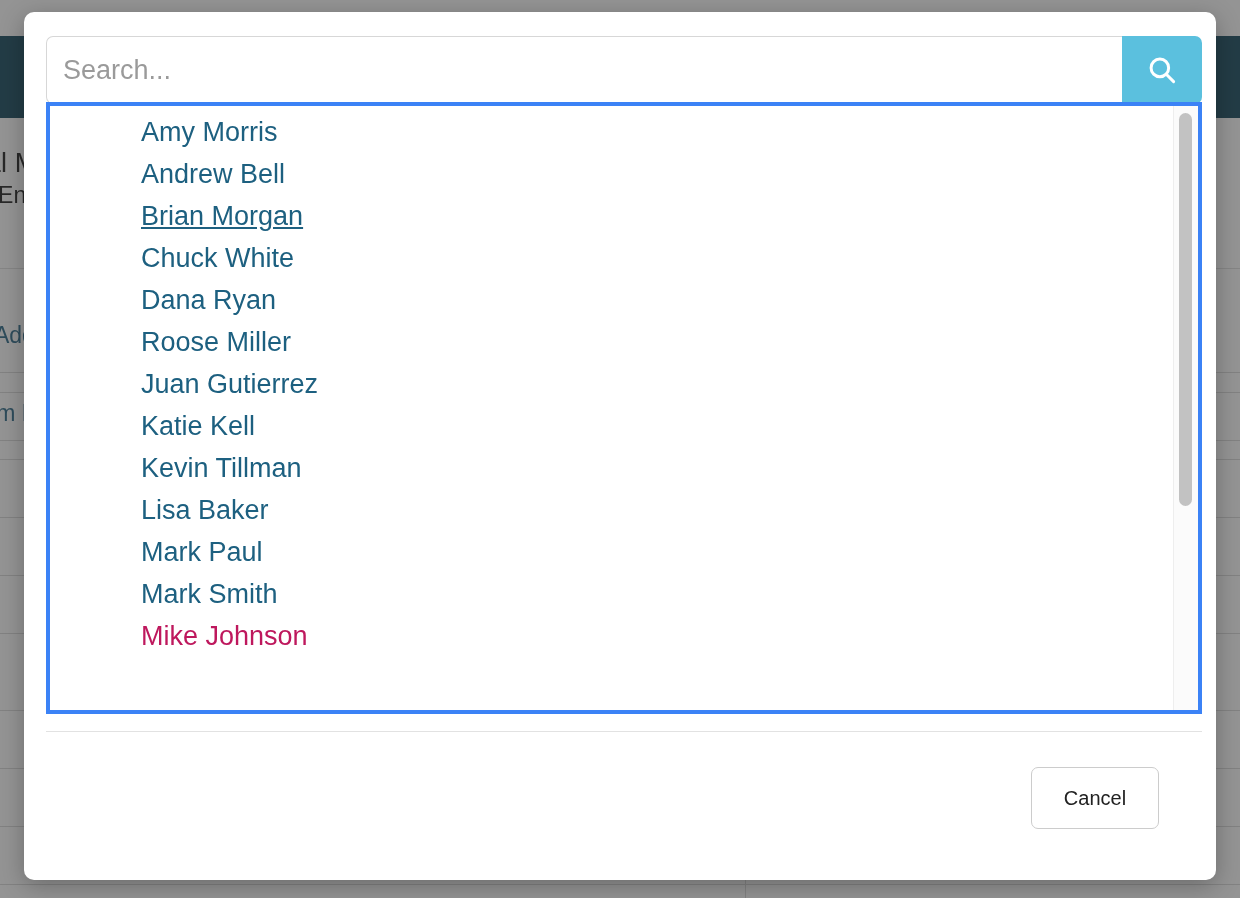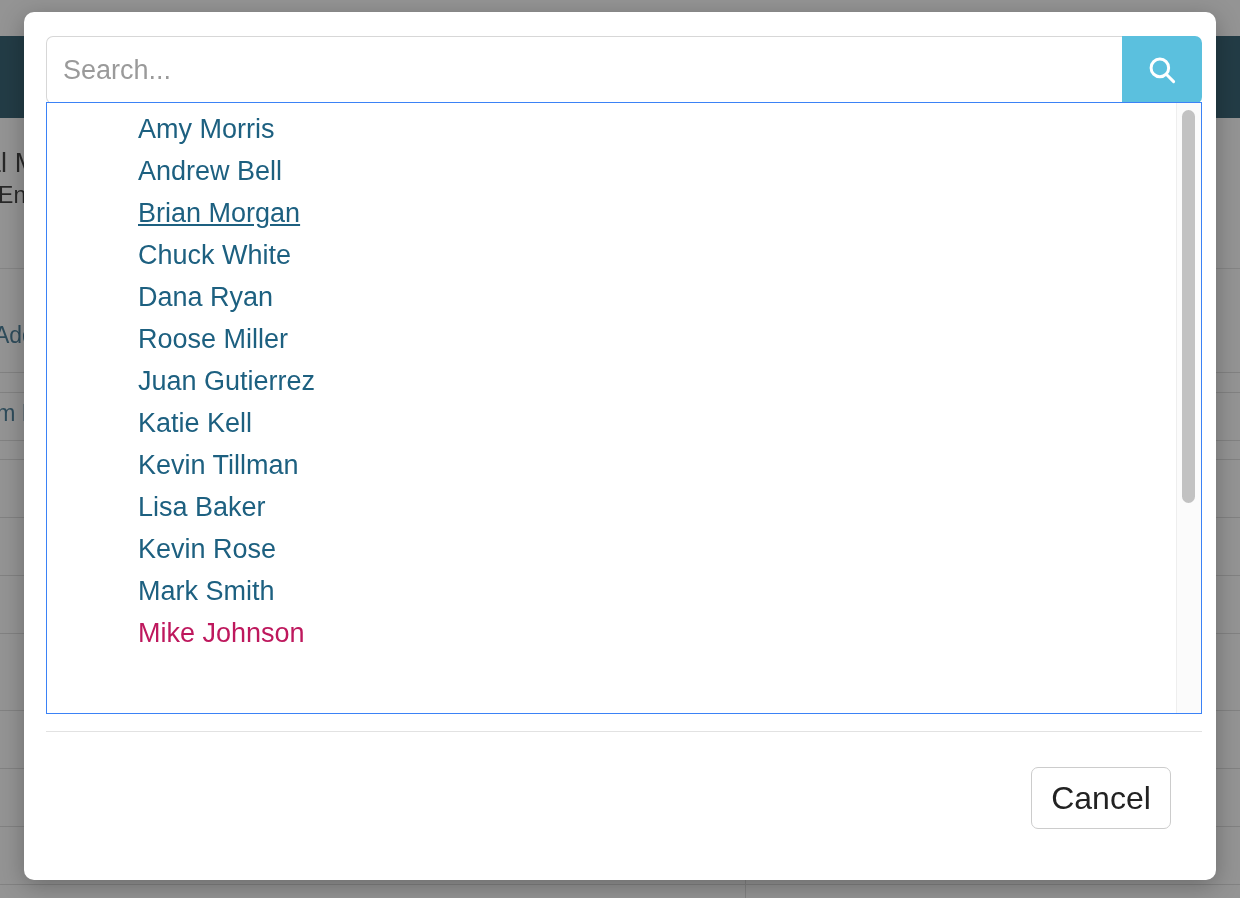--- a/index.html
+++ b/index.html
@@ -140,21 +140,21 @@
   .search-button svg { display: block; }
 
   
   .results-box {
     position: absolute;
     left: 22px;
     top: 90px;
     width: 1156px;
     height: 612px;
     box-sizing: border-box;
-    border: 1px solid #3b82f6;
+    border: 4px solid #3b82f6;
     background: #ffffff;
     overflow: hidden;
   }
   .results-scroll {
     position: absolute;
     left: 0; top: 0;
     width: 1130px;
     height: 610px;
     overflow: hidden;
   }
@@ -200,27 +200,27 @@
     left: 22px;
     top: 719px;
     width: 1156px;
     height: 1px;
     background: #e2e2e2;
   }
   .cancel-button {
     position: absolute;
     left: 1007px;
     top: 755px;
-    width: 140px;
+    width: 128px;
     height: 62px;
     background: #ffffff;
     border: 1px solid #cccccc;
     border-radius: 7px;
     font-family: "Liberation Sans", sans-serif;
-    font-size: 32px;
+    font-size: 20px;
     color: #222222;
     cursor: pointer;
   }
 </style>
 </head>
 <body>
 
 <div id="page-backdrop">
   <div class="bg-body"></div>
   <div class="bg-navbar"></div>
@@ -271,21 +271,21 @@
         <a class="result-item" style="color: rgb(29, 96, 128);">Amy Morris</a>
         <a class="result-item" style="color: rgb(29, 96, 128);">Andrew Bell</a>
         <a class="result-item hovered" style="color: rgb(29, 96, 128);">Brian Morgan</a>
         <a class="result-item" style="color: rgb(29, 96, 128);">Chuck White</a>
         <a class="result-item" style="color: rgb(29, 96, 128);">Dana Ryan</a>
         <a class="result-item" style="color: rgb(29, 96, 128);">Roose Miller</a>
         <a class="result-item" style="color: rgb(29, 96, 128);">Juan Gutierrez</a>
         <a class="result-item" style="color: rgb(29, 96, 128);">Katie Kell</a>
         <a class="result-item" style="color: rgb(29, 96, 128);">Kevin Tillman</a>
         <a class="result-item" style="color: rgb(29, 96, 128);">Lisa Baker</a>
-        <a class="result-item" style="color: rgb(29, 96, 128);">Kevin Rose</a>
+        <a class="result-item" style="color: rgb(29, 96, 128);">Mark Paul</a>
         <a class="result-item" style="color: rgb(29, 96, 128);">Mark Smith</a>
         <a class="result-item" style="color: #be185d;">Mike Johnson</a>
       </div>
     <div class="scroll-track">
       <div class="scroll-thumb"></div>
     </div>
   </div>
 
   <div class="footer-divider"></div>
 

